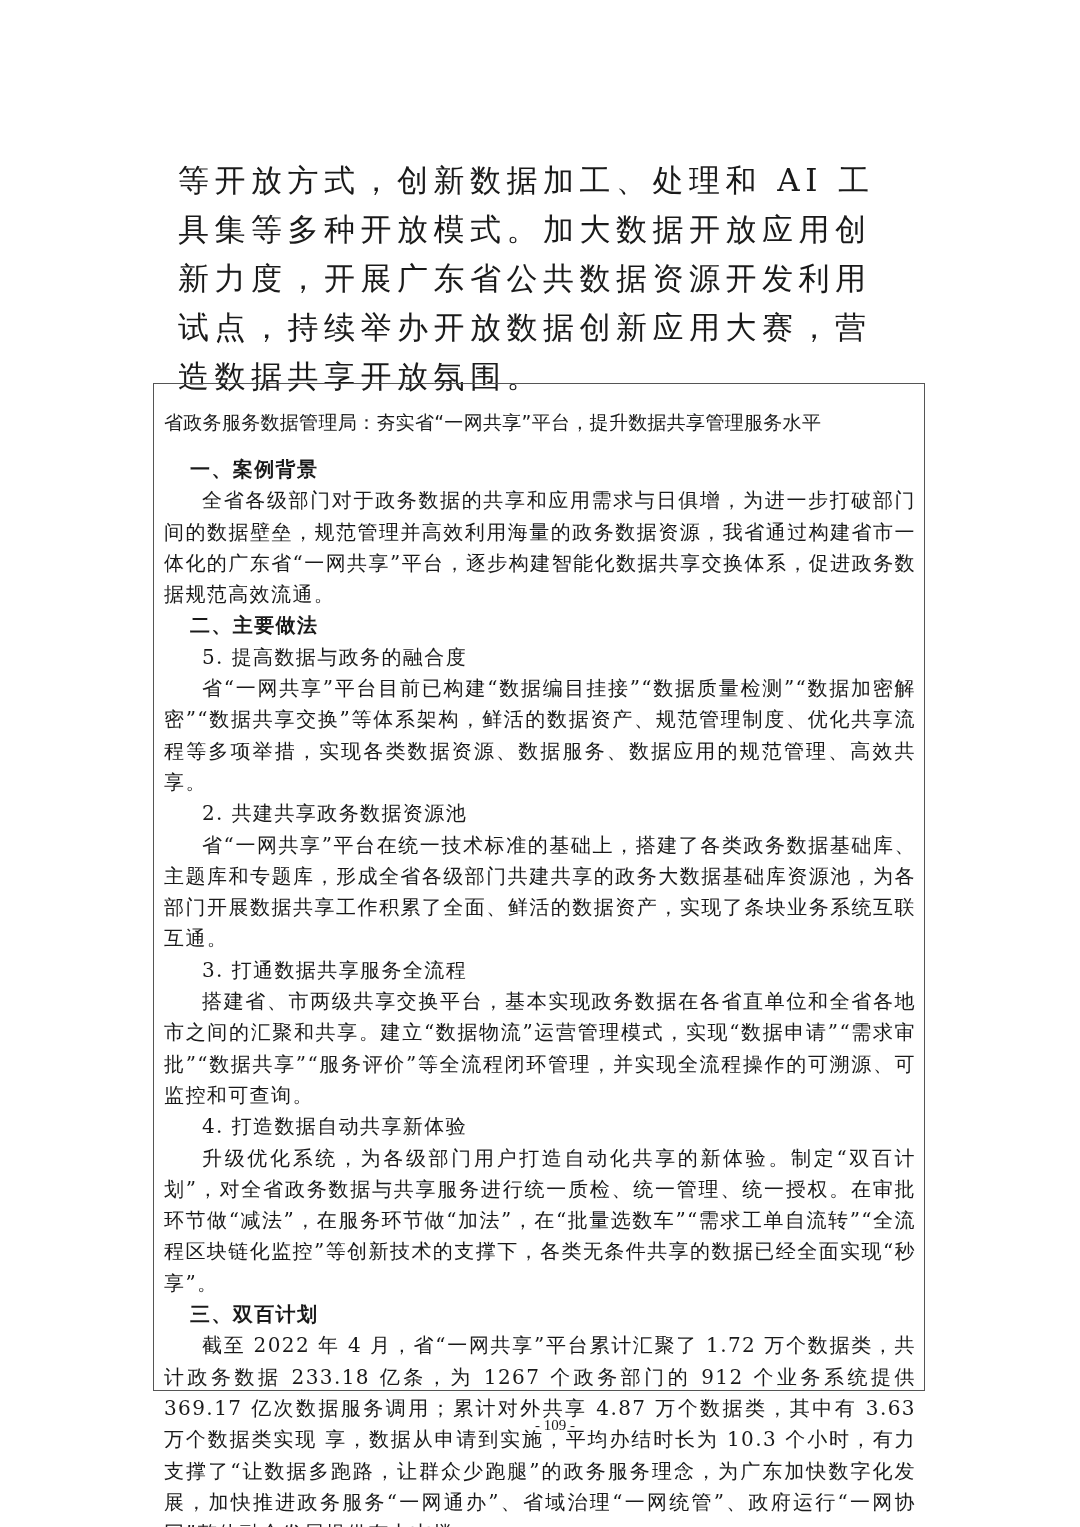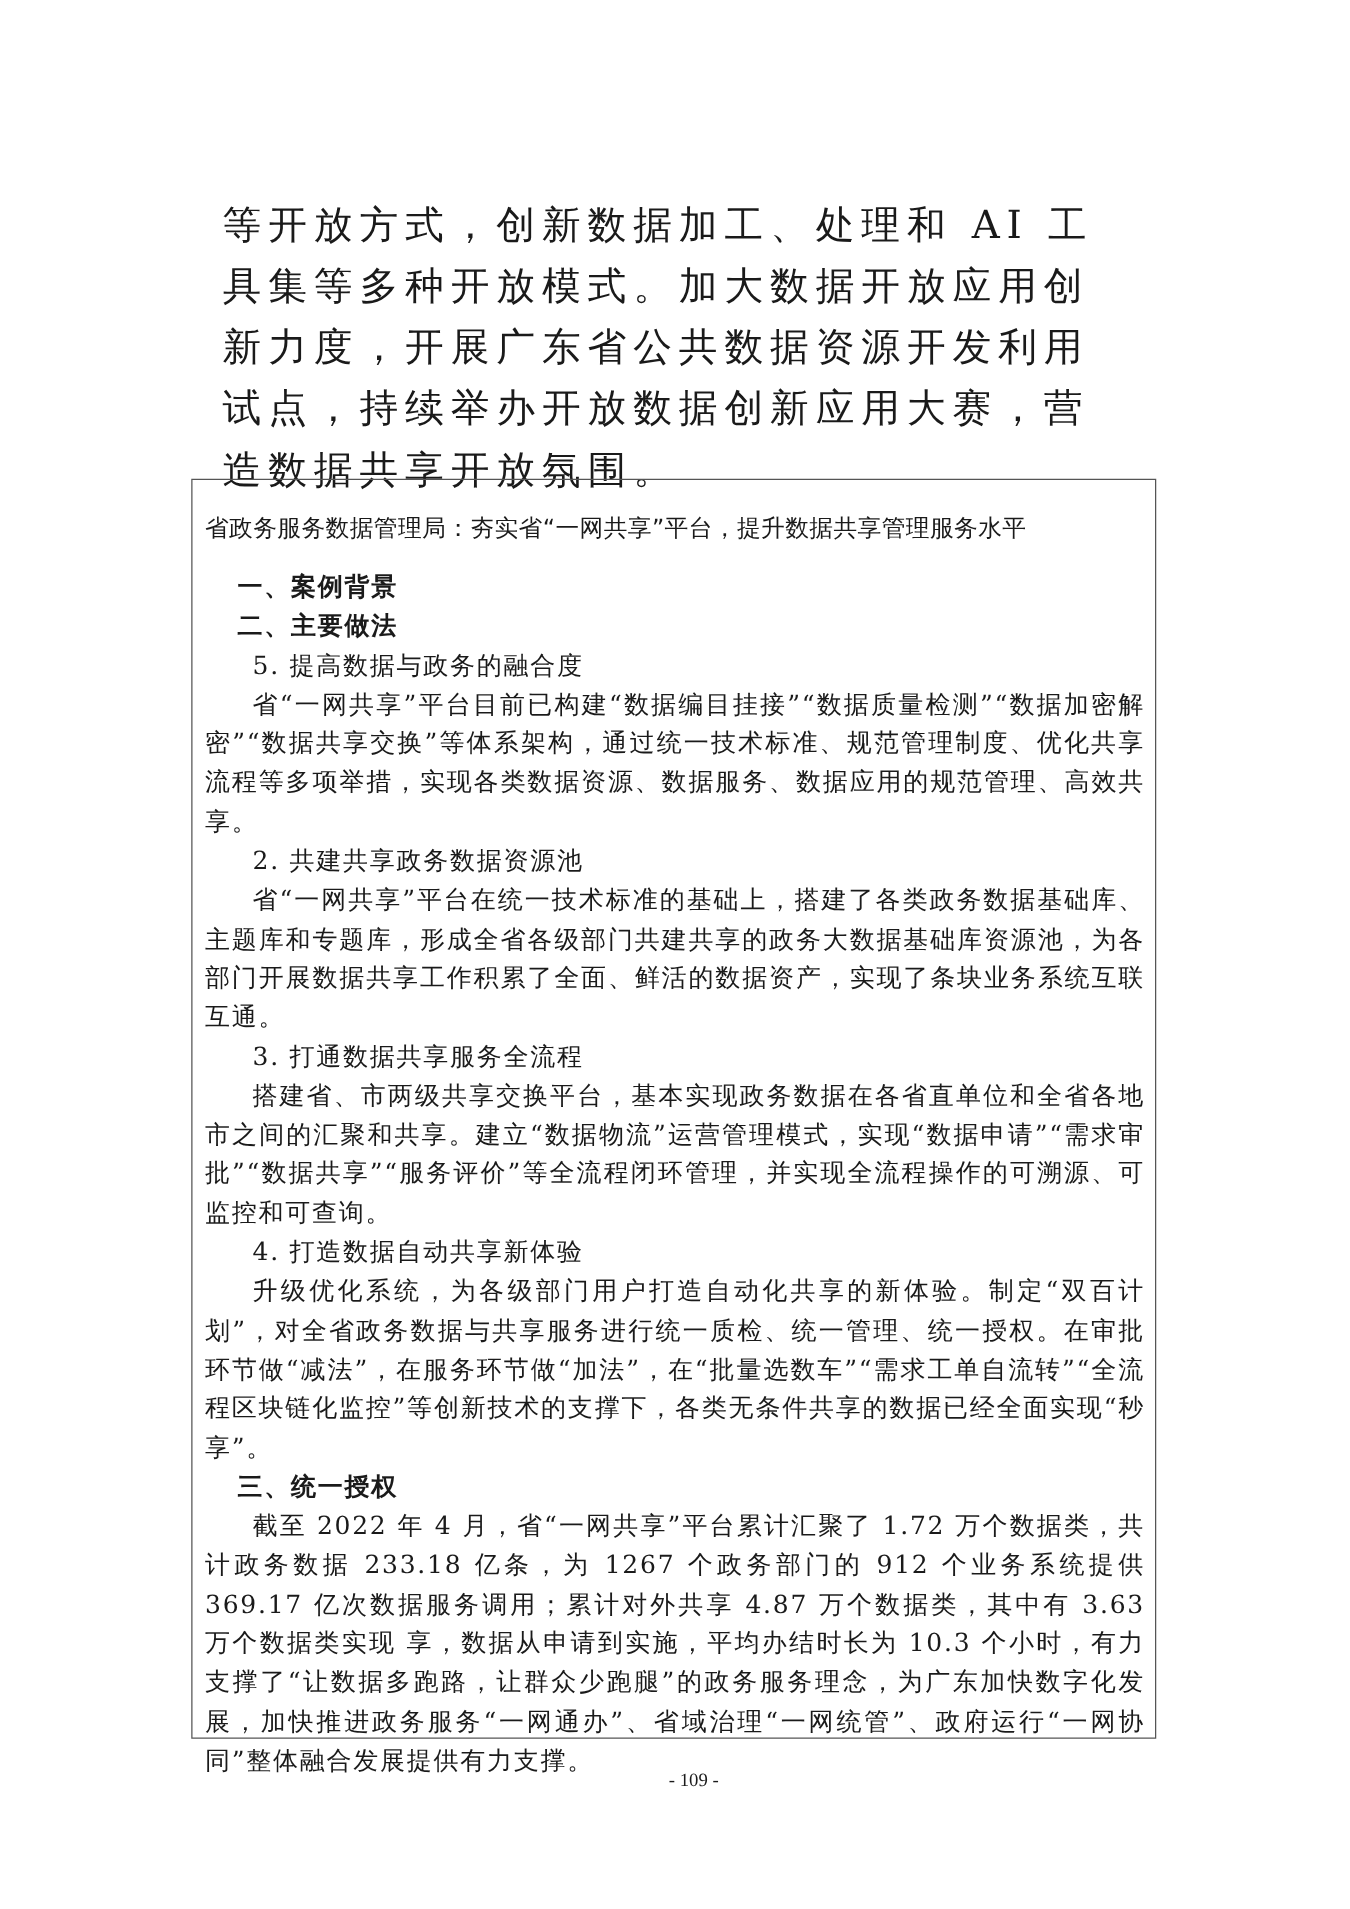--- a/index.html
+++ b/index.html
@@ -26,29 +26,30 @@
 <body>
 
 <div class="intro">
   <p>等开放方式，创新数据加工、处理和 AI 工具集等多种开放模式。加大数据开放应用创新力度，开展广东省公共数据资源开发利用试点，持续举办开放数据创新应用大赛，营造数据共享开放氛围。</p>
 </div>
 
 <div class="case-box">
   <div class="case-title">省政务服务数据管理局：夯实省“一网共享”平台，提升数据共享管理服务水平</div>
   <div class="case-body">
     <p class="h">一、案例背景</p>
+    <p class="para">全省各级部门对于政务数据的共享和应用需求与日俱增，为进一步打破部门间的数据壁垒，规范管理并高效利用海量的政务数据资源，我省通过构建省市一体化的广东省“一网共享”平台，逐步构建智能化数据共享交换体系，促进政务数据规范高效流通。</p>
 
     <p class="h">二、主要做法</p>
     <p class="sub">5. 提高数据与政务的融合度</p>
-    <p class="para">省“一网共享”平台目前已构建“数据编目挂接”“数据质量检测”“数据加密解密”“数据共享交换”等体系架构，通过统一技术标准、规范管理制度、优化共享流程等多项举措，实现各类数据资源、数据服务、数据应用的规范管理、高效共享。</p>
+    <p class="para">省“一网共享”平台目前已构建“数据编目挂接”“数据质量检测”“数据加密解密”“数据共享交换”等体系架构，鲜活的数据资产、规范管理制度、优化共享流程等多项举措，实现各类数据资源、数据服务、数据应用的规范管理、高效共享。</p>
     <p class="sub">2. 共建共享政务数据资源池</p>
     <p class="para">省“一网共享”平台在统一技术标准的基础上，搭建了各类政务数据基础库、主题库和专题库，形成全省各级部门共建共享的政务大数据基础库资源池，为各部门开展数据共享工作积累了全面、鲜活的数据资产，实现了条块业务系统互联互通。</p>
     <p class="sub">3. 打通数据共享服务全流程</p>
     <p class="para">搭建省、市两级共享交换平台，基本实现政务数据在各省直单位和全省各地市之间的汇聚和共享。建立“数据物流”运营管理模式，实现“数据申请”“需求审批”“数据共享”“服务评价”等全流程闭环管理，并实现全流程操作的可溯源、可监控和可查询。</p>
     <p class="sub">4. 打造数据自动共享新体验</p>
     <p class="para">升级优化系统，为各级部门用户打造自动化共享的新体验。制定“双百计划”，对全省政务数据与共享服务进行统一质检、统一管理、统一授权。在审批环节做“减法”，在服务环节做“加法”，在“批量选数车”“需求工单自流转”“全流程区块链化监控”等创新技术的支撑下，各类无条件共享的数据已经全面实现“秒享”。</p>
 
-    <p class="h">三、统一授权</p>
+    <p class="h">三、双百计划</p>
     <p class="para">截至 2022 年 4 月，省“一网共享”平台累计汇聚了 1.72 万个数据类，共计政务数据 233.18 亿条，为 1267 个政务部门的 912 个业务系统提供 369.17 亿次数据服务调用；累计对外共享 4.87 万个数据类，其中有 3.63 万个数据类实现 享，数据从申请到实施，平均办结时长为 10.3 个小时，有力支撑了“让数据多跑路，让群众少跑腿”的政务服务理念，为广东加快数字化发展，加快推进政务服务“一网通办”、省域治理“一网统管”、政府运行“一网协同”整体融合发展提供有力支撑。</p>
   </div>
 </div>
 
 <div class="page-num">- 109 -</div>
 
 </body></html>

